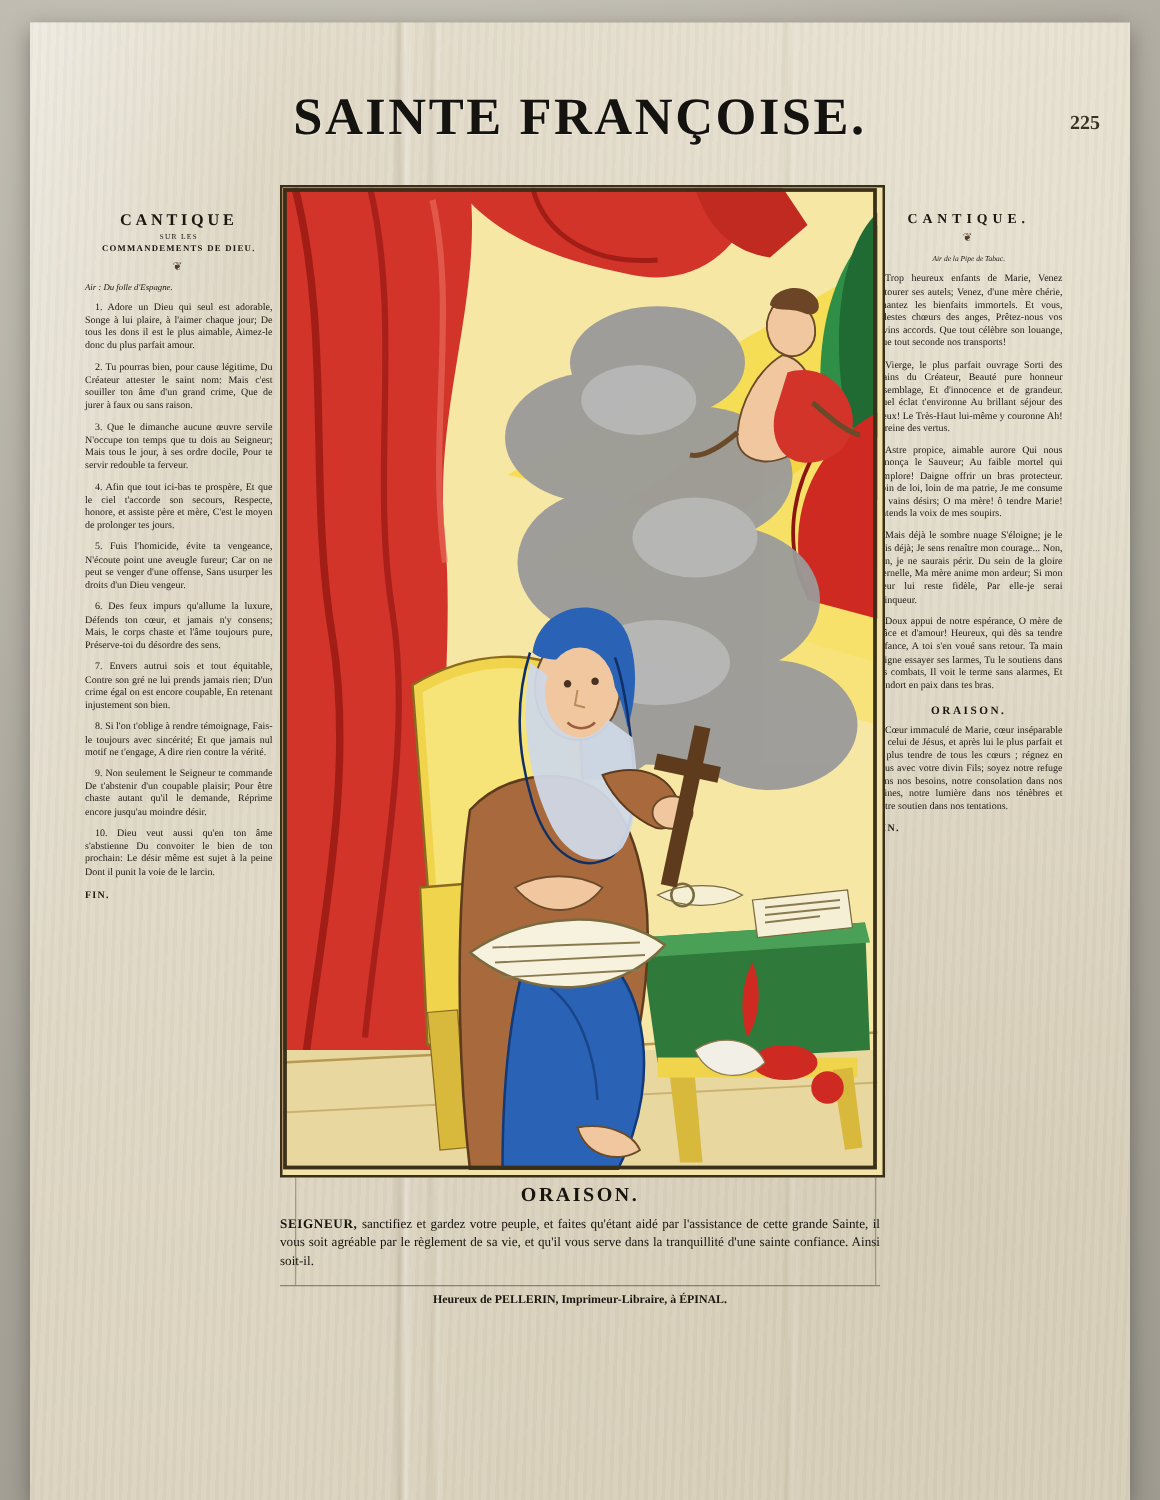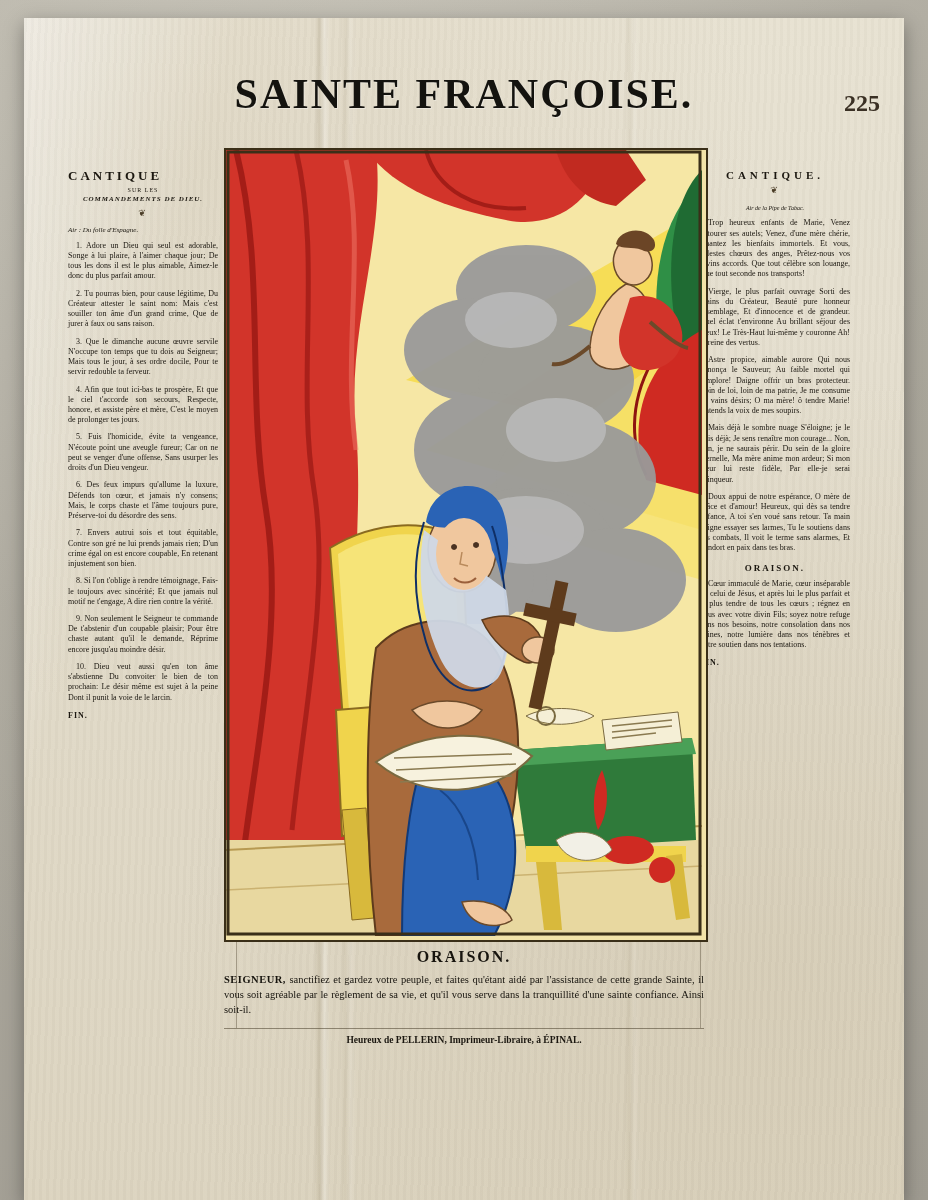--- a/index.html
+++ b/index.html
@@ -38,33 +38,33 @@
   .fold.f3{left:600px;opacity:.45}
 
   
   .title{
     position:absolute;left:0;right:0;top:52px;text-align:center;
     font-family:"Liberation Serif", serif;
     font-weight:bold;font-size:42px;letter-spacing:2px;color:#14130f;
     text-shadow:1px 1px 0 rgba(255,255,255,0.35);
   }
   .plate-no{
-    position:absolute;right:24px;top:72px;font-size:24px;font-weight:bold;color:#3a3024;
+    position:absolute;right:24px;top:72px;font-size:16px;font-weight:bold;color:#3a3024;
     font-family:"Liberation Serif",serif;
   }
 
   
   .col{position:absolute;top:150px;width:150px;color:#1b1710;font-size:8px;line-height:1.28;text-align:justify;}
   .col.left{left:44px}
   .col.right{left:676px}
   .col h2{
-    font-size:13px;letter-spacing:3px;font-weight:bold;text-align:left;margin:0 0 2px 0;
+    font-size:13px;letter-spacing:3px;font-weight:bold;text-align:center;margin:0 0 2px 0;
   }
   .col .sub{font-size:6px;text-align:center;letter-spacing:1px;margin:1px 0;}
-  .col .sub2{font-size:7px;text-align:center;letter-spacing:1px;font-weight:bold;margin:0 0 4px;font-style:italic;}
+  .col .sub2{font-size:7px;text-align:center;letter-spacing:1px;font-weight:bold;margin:0 0 4px;}
   .orn{text-align:center;font-size:9px;color:#4a3c26;margin:3px 0 5px;letter-spacing:2px;}
   .air{font-size:7px;font-style:italic;text-align:left;margin:6px 0 6px;}
   .col p{margin:0 0 7px 0;text-indent:8px;}
   .fin{text-align:left;font-size:8px;font-weight:bold;letter-spacing:1px;margin-top:8px;}
   .col.right .head{font-size:11px;letter-spacing:4px;font-weight:bold;text-align:center;margin:0;}
   .col.right .airline{font-size:6px;font-style:italic;text-align:center;margin:8px 0 6px;}
   .col.right h3{font-size:9px;letter-spacing:2px;font-weight:bold;text-align:center;margin:10px 0 4px;}
 
   
   .vrule{position:absolute;top:150px;width:1px;height:860px;background:rgba(60,50,30,0.35)}

